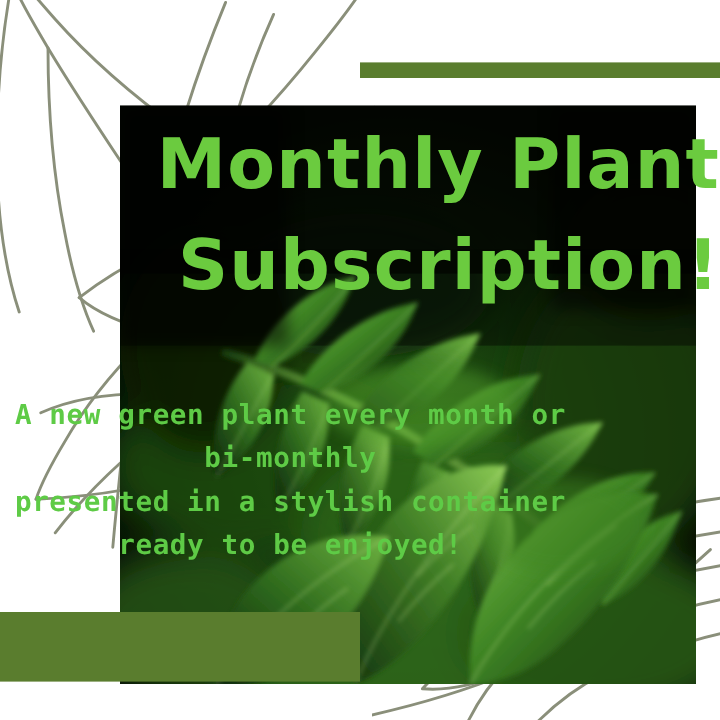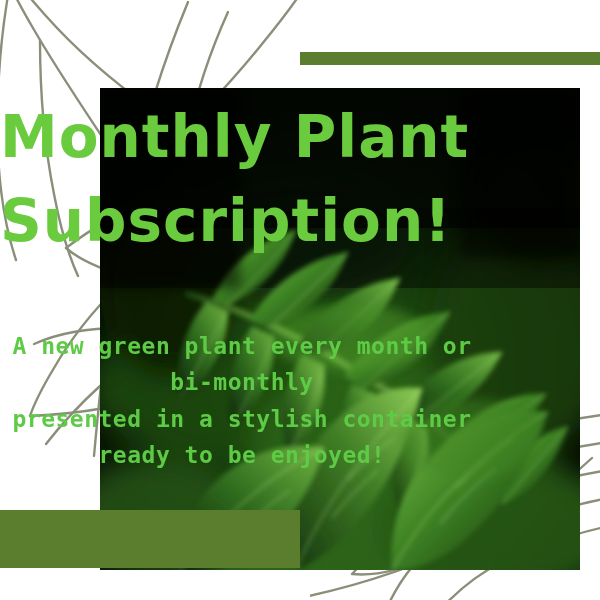--- a/index.html
+++ b/index.html
@@ -68,21 +68,21 @@
     width: 100%;
     height: 100%;
   }
 
   
   #headline {
     position: absolute;
     left: 0;
     top: 96px;
     width: 600px;
-    text-align: left;
+    text-align: right;
     font-family: "DejaVu Sans", sans-serif;
     font-weight: bold;
     font-size: 58px;
     line-height: 1.44;
     letter-spacing: 1px;
     color: #6BCB3F;
     white-space: pre-line;
   }
 
   #body-copy {

